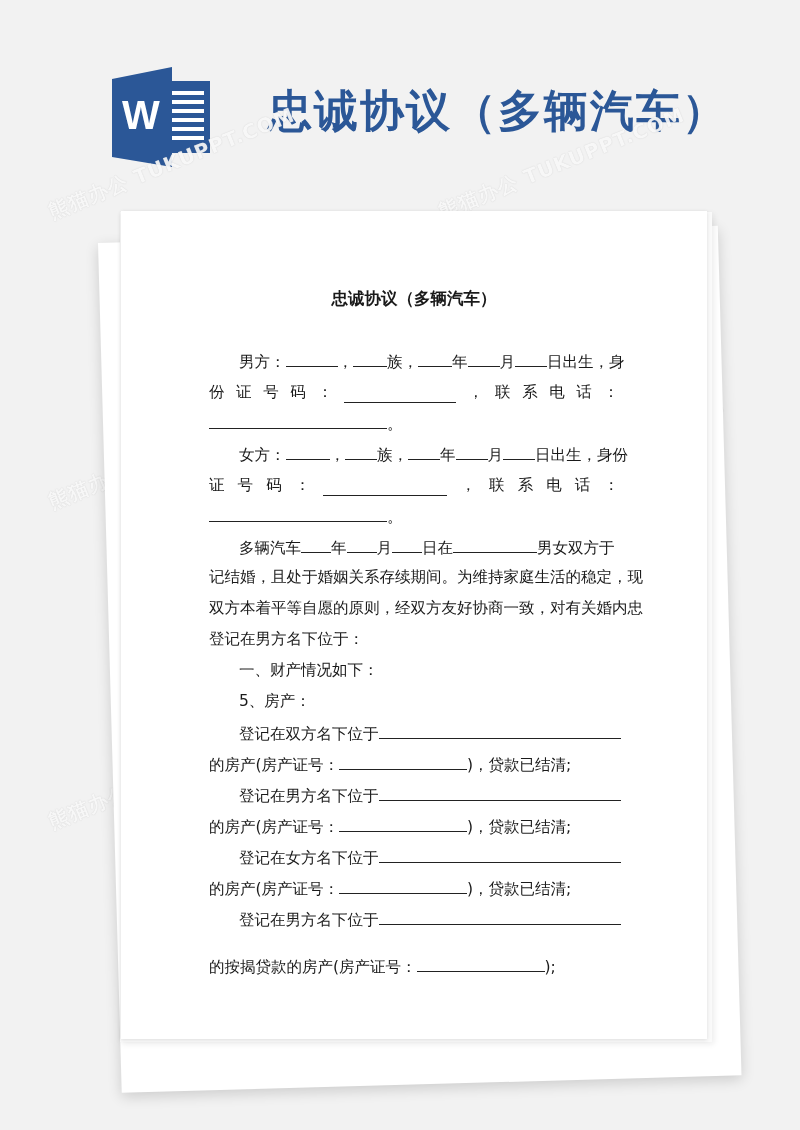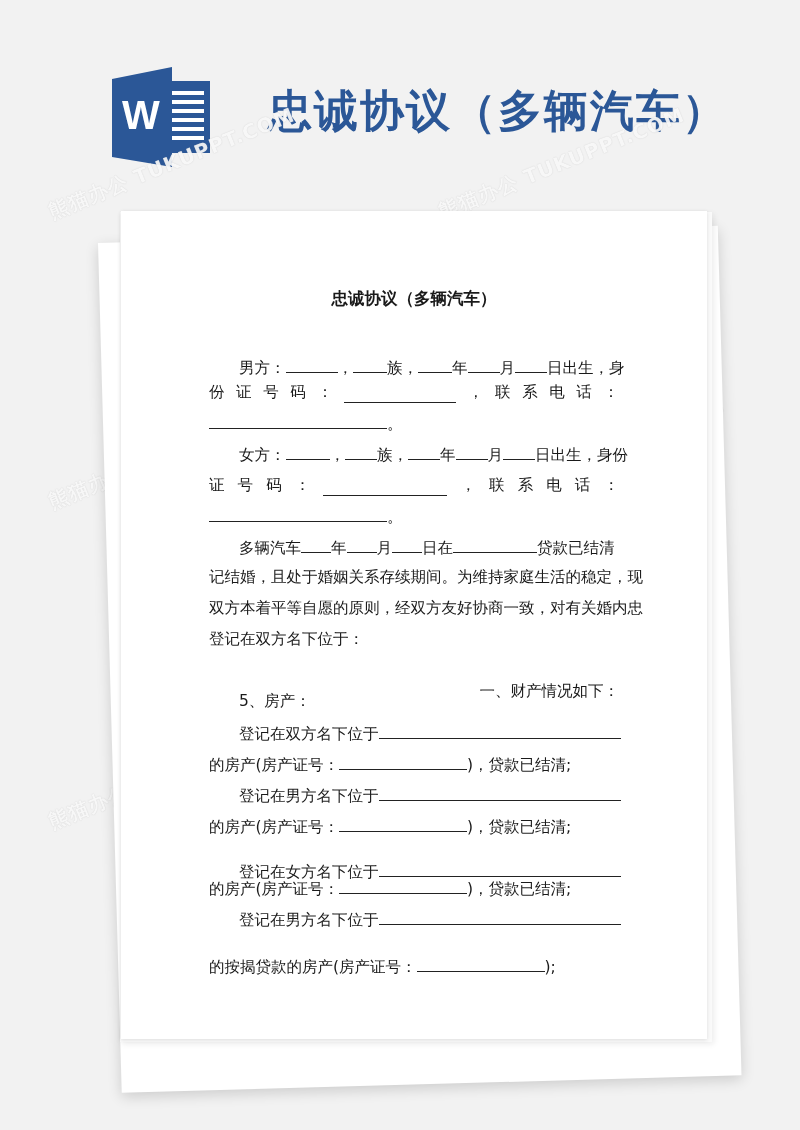--- a/index.html
+++ b/index.html
@@ -72,21 +72,21 @@
 <div class="watermark" style="left:40px;top:760px;">熊猫办公 TUKUPPT.COM</div>
 <div class="watermark" style="left:430px;top:760px;">熊猫办公 TUKUPPT.COM</div>
 
 <div class="paper-back"></div>
 <div class="paper-mid"></div>
 
 <div class="paper">
   <div class="doc">
     <div class="doc-title">忠诚协议（多辆汽车）</div>
 
-    <div class="line indent" style="top:145px;text-align:right;">
+    <div class="line indent" style="top:139px;text-align:right;">
       <span>男方：</span><span class="blank" style="width:52px;"></span><span>，</span><span class="blank" style="width:34px;"></span><span>族，</span><span class="blank" style="width:34px;"></span><span>年</span><span class="blank" style="width:32px;"></span><span>月</span><span class="blank" style="width:32px;"></span><span>日出生，身</span>
     </div>
     <div class="line spread" style="top:170px;">
       <span>份</span>
       <span>证</span>
       <span>号</span>
       <span>码</span>
       <span>：</span>
       <span class="blank" style="width:112px;"></span>
       <span>，</span>
@@ -114,44 +114,44 @@
       <span>系</span>
       <span>电</span>
       <span>话</span>
       <span>：</span>
     </div>
     <div class="line" style="top:294px;">
       <span class="blank" style="width:178px;"></span><span>。</span>
     </div>
 
     <div class="line indent" style="top:325px;">
-      <span>多辆汽车</span><span class="blank" style="width:30px;"></span><span>年</span><span class="blank" style="width:30px;"></span><span>月</span><span class="blank" style="width:30px;"></span><span>日在</span><span class="blank" style="width:84px;"></span><span>贷款已结清</span>
+      <span>多辆汽车</span><span class="blank" style="width:30px;"></span><span>年</span><span class="blank" style="width:30px;"></span><span>月</span><span class="blank" style="width:30px;"></span><span>日在</span><span class="blank" style="width:84px;"></span><span>男女双方于</span>
     </div>
     <div class="line" style="top:356px;font-family:Liberation Serif, serif;">记结婚，且处于婚姻关系存续期间。为维持家庭生活的稳定，现</div>
     <div class="line" style="top:387px;">双方本着平等自愿的原则，经双方友好协商一致，对有关婚内忠</div>
-    <div class="line" style="top:418px;">登记在双方名下位于：</div>
+    <div class="line" style="top:418px;">登记在男方名下位于：</div>
 
-    <div class="line indent" style="top:470px;text-align:right;">一、财产情况如下：</div>
+    <div class="line indent" style="top:449px;">一、财产情况如下：</div>
     <div class="line indent" style="top:480px;">5、房产：</div>
 
     <div class="line indent" style="top:511px;font-family:Liberation Mono, monospace;">
       <span>登记在双方名下位于</span><span class="blank" style="width:242px;"></span>
     </div>
     <div class="line" style="top:542px;">
       <span>的房产(房产证号：</span><span class="blank" style="width:128px;"></span><span>)，贷款已结清;</span>
     </div>
 
     <div class="line indent" style="top:573px;">
       <span>登记在男方名下位于</span><span class="blank" style="width:242px;"></span>
     </div>
     <div class="line" style="top:604px;">
       <span>的房产(房产证号：</span><span class="blank" style="width:128px;"></span><span>)，贷款已结清;</span>
     </div>
 
-    <div class="line indent" style="top:649px;text-align:center;">
+    <div class="line indent" style="top:635px;text-align:center;">
       <span>登记在女方名下位于</span><span class="blank" style="width:242px;"></span>
     </div>
     <div class="line" style="top:666px;">
       <span>的房产(房产证号：</span><span class="blank" style="width:128px;"></span><span>)，贷款已结清;</span>
     </div>
 
     <div class="line indent" style="top:697px;">
       <span>登记在男方名下位于</span><span class="blank" style="width:242px;"></span>
     </div>
     <div class="line" style="top:728px;margin-top:16px;">

